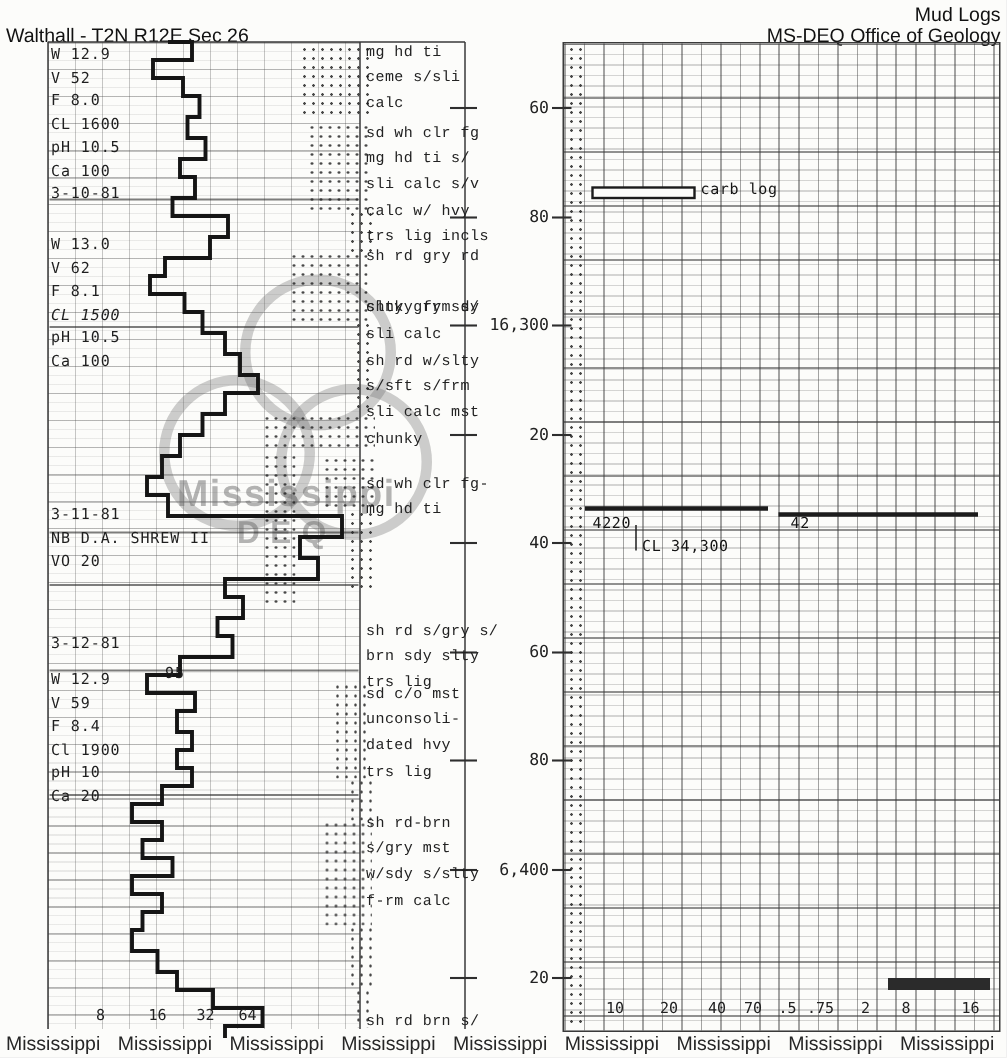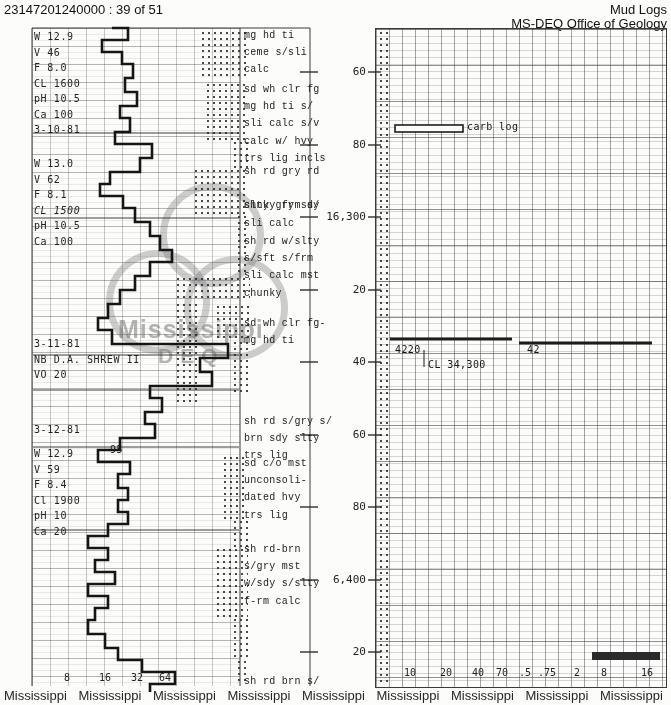--- a/index.html
+++ b/index.html
@@ -41,21 +41,21 @@
   
   .wm-circle{position:absolute;border-radius:50%;border:7px solid rgba(110,110,110,0.34);}
   .wm-text{position:absolute;font-weight:bold;color:rgba(105,105,105,0.50);}
   svg.overlay{position:absolute;left:0;top:0;pointer-events:none;}
 </style>
 </head>
 <body>
 
 <div class="page">
 
-  <div class="abs hdr" style="left:4px;top:3px;">23147201240000 : 39 of 51</div>
+  <div class="abs hdr" style="left:4px;top:17px;">Walthall - T2N R12E Sec 26</div>
   <div class="abs hdr" style="right:4px;top:3px;text-align:right;">Mud Logs</div>
   <div class="abs hdr" style="right:4px;top:17px;text-align:right;">MS-DEQ Office of Geology</div>
 
   <div class="gridpaper-left"></div>
   <div class="gridpaper-right"></div>
 
   <div>
     <div class="wm-circle" style="left:160px;top:183px;width:90px;height:90px;"></div>
     <div class="wm-circle" style="left:106px;top:250px;width:90px;height:90px;"></div>
     <div class="wm-circle" style="left:184px;top:256px;width:90px;height:90px;"></div>
@@ -112,21 +112,21 @@
       <line x1="368" y1="652" x2="381" y2="652" stroke="#2e2e2e" stroke-width="1.4"></line>
       <polyline points="112,28 128,28 128,40 102,40 102,52 122,52 122,64 133,64 133,78 125,78 125,92 137,92 137,106 120,106 120,118 130,118 130,132 115,132 115,144 152,144 152,158 140,158 140,172 110,172 110,184 100,184 100,196 123,196 123,208 135,208 135,222 150,222 150,236 160,236 160,250 172,250 172,262 150,262 150,276 135,276 135,290 120,290 120,304 108,304 108,318 98,318 98,330 112,330 112,344 228,344 228,358 200,358 200,372 212,372 212,386 150,386 150,398 162,398 162,412 145,412 145,424 155,424 155,438 120,438 120,450 98,450 98,462 130,462 130,474 118,474 118,488 128,488 128,500 118,500 118,512 128,512 128,524 108,524 108,536 88,536 88,548 108,548 108,560 95,560 95,572 115,572 115,584 88,584 88,596 108,596 108,608 95,608 95,620 88,620 88,634 105,634 105,648 118,648 118,660 142,660 142,672 175,672 175,684 150,684 150,692" fill="none" stroke="#151515" stroke-width="2.6" stroke-linejoin="miter"></polyline>
       <rect x="395" y="125" width="68" height="7" fill="#fcfcfa" stroke="#1c1c1c" stroke-width="1.6"></rect>
       <line x1="390" y1="339" x2="512" y2="339" stroke="#1c1c1c" stroke-width="3"></line>
       <line x1="519" y1="343" x2="652" y2="343" stroke="#1c1c1c" stroke-width="3"></line>
       <line x1="424" y1="350" x2="424" y2="367" stroke="#1c1c1c" stroke-width="1"></line>
       <rect x="592" y="652" width="68" height="8" fill="#2b2b2b"></rect>
     </svg>
   <div id="mudblocks">
       <div class="abs mud-line" style="left: 34px; top: 31px;">W 12.9</div>
-      <div class="abs mud-line" style="left: 34px; top: 46.5px;">V 46</div>
+      <div class="abs mud-line" style="left: 34px; top: 46.5px;">V 52</div>
       <div class="abs mud-line" style="left: 34px; top: 62px;">F 8.0</div>
       <div class="abs mud-line" style="left: 34px; top: 77.5px;">CL 1600</div>
       <div class="abs mud-line" style="left: 34px; top: 93px;">pH 10.5</div>
       <div class="abs mud-line" style="left: 34px; top: 108.5px;">Ca 100</div>
       <div class="abs mud-line" style="left: 34px; top: 124px;">3-10-81</div>
       <div class="abs mud-line" style="left: 34px; top: 158px;">W 13.0</div>
       <div class="abs mud-line" style="left: 34px; top: 173.5px;">V 62</div>
       <div class="abs mud-line" style="left: 34px; top: 189px;">F 8.1</div>
       <div class="abs mud-line" style="left: 34px; top: 204.5px; font-style: italic;">CL 1500</div>
       <div class="abs mud-line" style="left: 34px; top: 220px;">pH 10.5</div>

